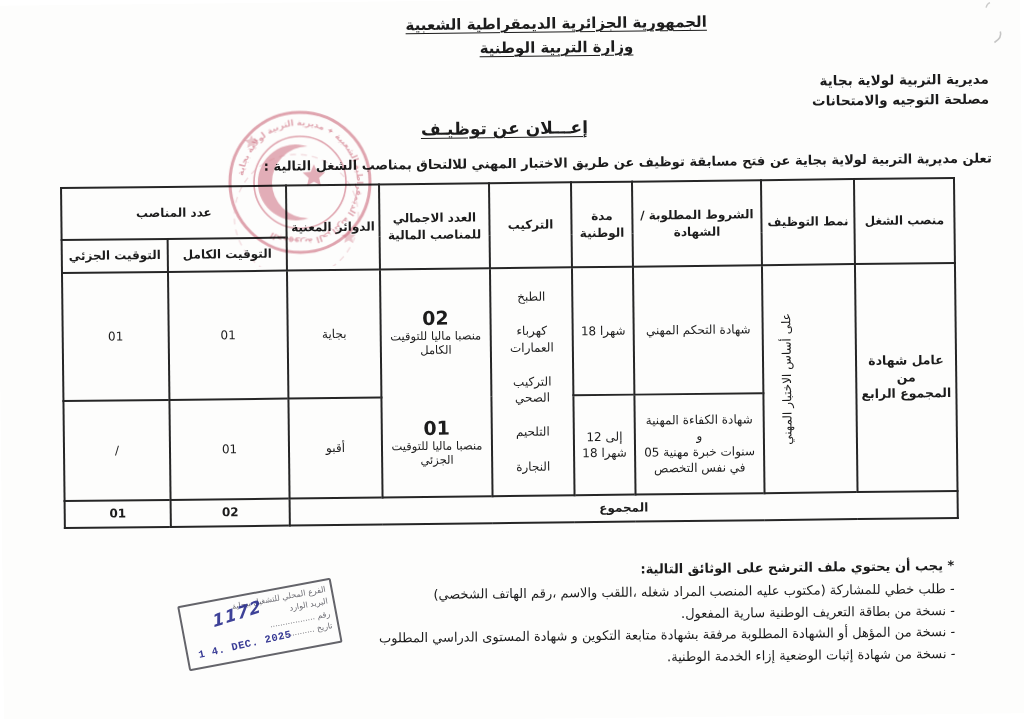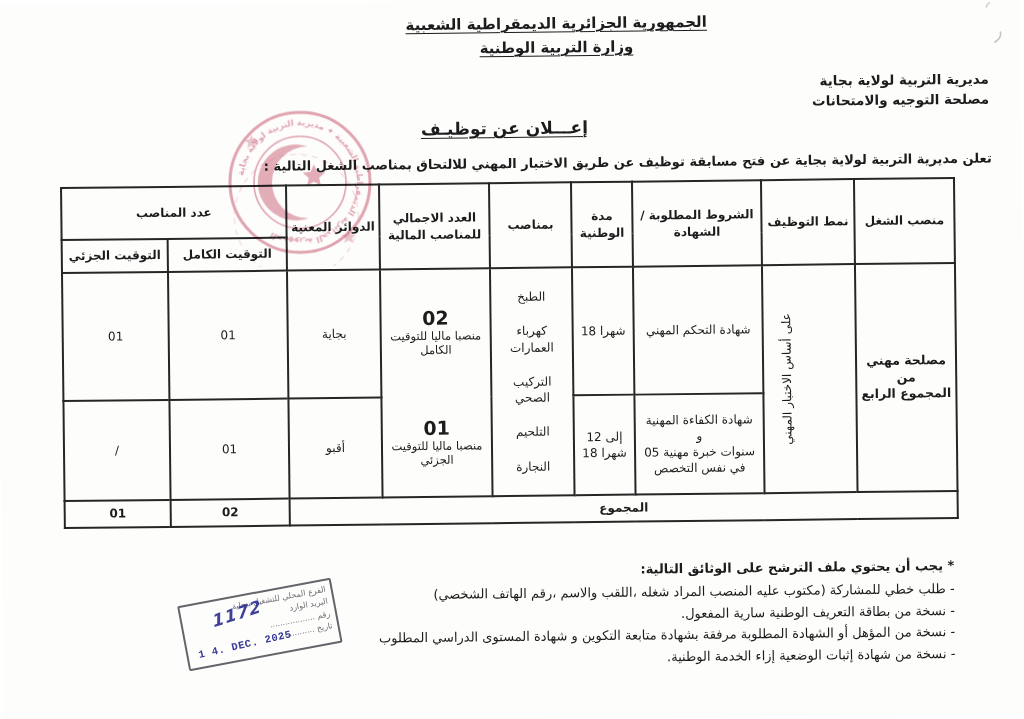--- a/index.html
+++ b/index.html
@@ -146,35 +146,35 @@
       <td class="th" rowspan="2">منصب الشغل</td>
       <td class="th" rowspan="2">نمط التوظيف</td>
       <td class="th" rowspan="2">
         <div>الشروط المطلوبة /</div>
         <div>الشهادة</div>
       </td>
       <td class="th" rowspan="2">
         <div>مدة</div>
         <div>الوطنية</div>
       </td>
-      <td class="th" rowspan="2">بمناصب</td>
+      <td class="th" rowspan="2">التركيب</td>
       <td class="th" rowspan="2">
         <div>العدد الاجمالي</div>
         <div>للمناصب المالية</div>
       </td>
       <td class="th" rowspan="2">الدوائر المعنية</td>
       <td class="th" colspan="2">عدد المناصب</td>
     </tr>
     <tr style="height:33px">
       <td class="th">التوقيت الكامل</td>
       <td class="th">التوقيت الجزئي</td>
     </tr>
     <tr style="height:128px">
       <td rowspan="2" style="font-weight:bold;font-size:12.5px">
-        <div>مصلحة مهني من</div>
+        <div>عامل شهادة من</div>
         <div>المجموع الرابع</div>
       </td>
       <td rowspan="2">
         <div class="vert">على أساس الاختبار المهني</div>
       </td>
       <td>شهادة التحكم المهني</td>
       <td>
         <div dir="ltr">18 شهرا</div>
       </td>
       <td rowspan="2">

